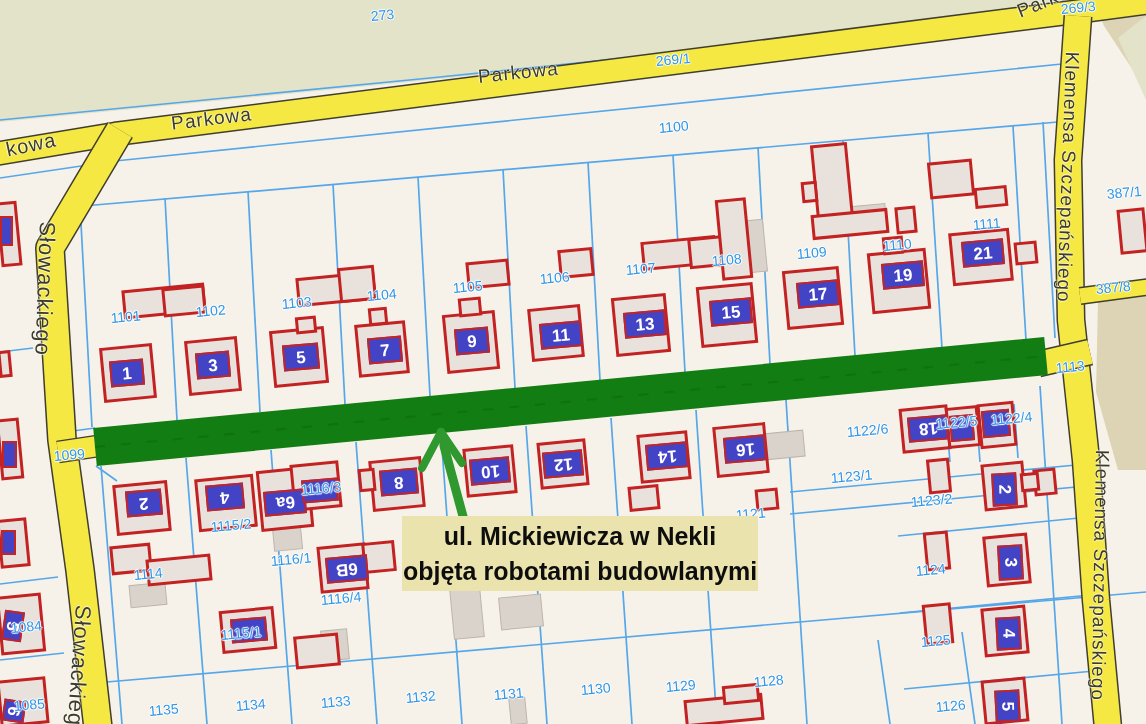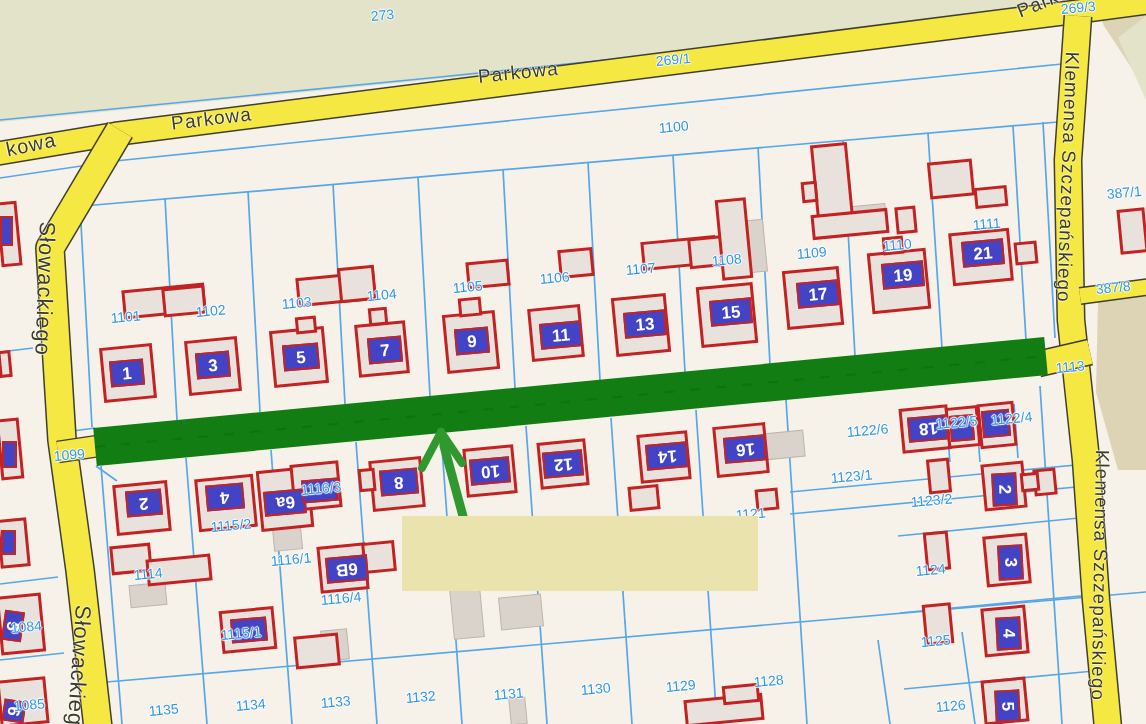--- a/index.html
+++ b/index.html
@@ -321,14 +321,16 @@
       <div class="slabel" style="left: 4px; top: 139px; font-size: 20px; transform: rotate(-12deg); transform-origin: 0px 0px; color: rgb(59, 59, 48);">kowa</div>
       <div class="slabel" style="left: 170px; top: 113px; font-size: 19px; transform: rotate(-7deg); transform-origin: 0px 0px; color: rgb(59, 59, 48);">Parkowa</div>
       <div class="slabel" style="left: 477px; top: 66px; font-size: 19px; transform: rotate(-6deg); transform-origin: 0px 0px; color: rgb(59, 59, 48);">Parkowa</div>
       <div class="slabel" style="left: 1014px; top: 2px; font-size: 19px; transform: rotate(-22deg); transform-origin: 0px 0px; color: rgb(59, 59, 48);">Parkowa</div>
       <div class="slabel" style="left: 60px; top: 222px; font-size: 22px; transform: rotate(92deg); transform-origin: 0px 0px; color: rgb(59, 59, 48);">Słowackiego</div>
       <div class="slabel" style="left: 96px; top: 606px; font-size: 22px; transform: rotate(94deg); transform-origin: 0px 0px; color: rgb(59, 59, 48);">Słowackiego</div>
       <div class="slabel" style="left: 1083px; top: 52px; font-size: 19px; transform: rotate(92deg); transform-origin: 0px 0px; color: rgb(59, 59, 48);">Klemensa Szczepańskiego</div>
       <div class="slabel" style="left: 1113px; top: 450px; font-size: 19px; transform: rotate(91deg); transform-origin: 0px 0px; color: rgb(59, 59, 48);">Klemensa Szczepańskiego</div>
     </div>
   <div id="annotation" style="background: rgb(235, 227, 174);">
+    <div>ul. Mickiewicza w Nekli</div>
+    <div>objęta robotami budowlanymi</div>
   </div>
 </div>
 
 </body></html>

